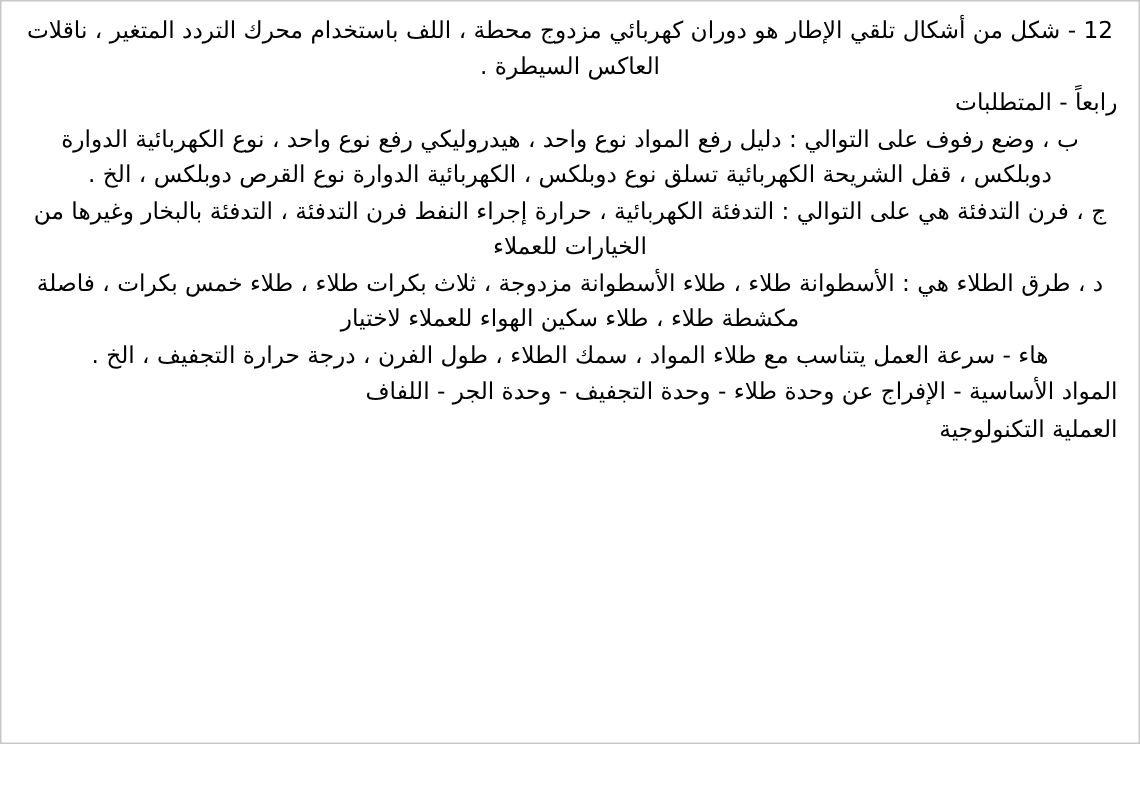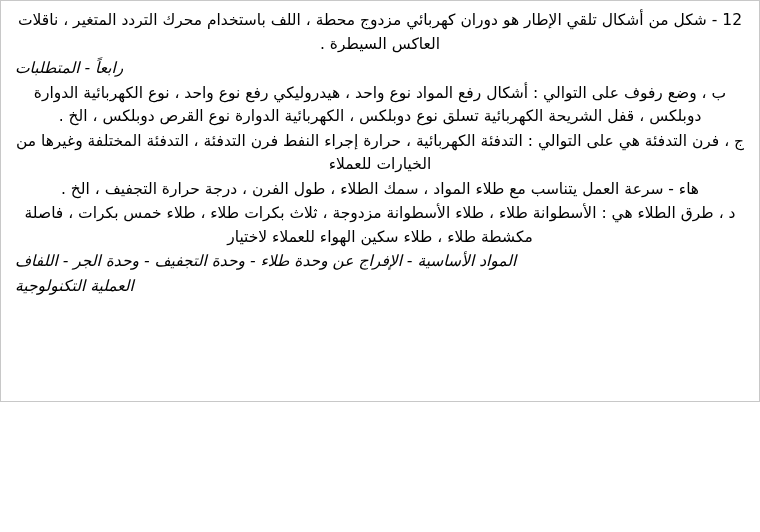--- a/index.html
+++ b/index.html
@@ -10,47 +10,47 @@
   body {
     width: 760px;
     height: 532px;
     font-family: "DejaVu Sans", "Liberation Sans", sans-serif;
     color: #000000;
     overflow: hidden;
   }
   .page {
     box-sizing: border-box;
     width: 760px;
-    height: 402px;
+    height: 496px;
     border: 1px solid #c8c8c8;
     padding: 8px 14px 0 14px;
     background: #ffffff;
   }
   .doc-body {
     direction: rtl;
     text-align: center;
     font-size: 15.5px;
     line-height: 1.52;
   }
   .para {
     margin: 0 0 1px 0;
     padding: 0;
     white-space: pre-wrap;
     word-wrap: break-word;
   }
-  .para.center { text-align: left; font-style: italic; }
+  .para.center { text-align: right; }
   .para.justify { text-align: center; }
 </style>
 </head>
 <body>
 
 <div class="page">
   <div class="doc-body">
     <p class="para justify">12 - شكل من أشكال تلقي الإطار هو دوران كهربائي مزدوج محطة ، اللف باستخدام محرك التردد المتغير ، ناقلات العاكس السيطرة .</p>
     <p class="para center">رابعاً - المتطلبات</p>
-    <p class="para justify">ب ، وضع رفوف على التوالي : أشكال رفع المواد نوع واحد ، هيدروليكي رفع نوع واحد ، نوع الكهربائية الدوارة دوبلكس ، قفل الشريحة الكهربائية تسلق نوع دوبلكس ، الكهربائية الدوارة نوع القرص دوبلكس ، الخ .</p>
-    <p class="para justify">ج ، فرن التدفئة هي على التوالي : التدفئة الكهربائية ، حرارة إجراء النفط فرن التدفئة ، التدفئة المختلفة وغيرها من الخيارات للعملاء</p>
+    <p class="para justify">ب ، وضع رفوف على التوالي : دليل رفع المواد نوع واحد ، هيدروليكي رفع نوع واحد ، نوع الكهربائية الدوارة دوبلكس ، قفل الشريحة الكهربائية تسلق نوع دوبلكس ، الكهربائية الدوارة نوع القرص دوبلكس ، الخ .</p>
+    <p class="para justify">ج ، فرن التدفئة هي على التوالي : التدفئة الكهربائية ، حرارة إجراء النفط فرن التدفئة ، التدفئة بالبخار وغيرها من الخيارات للعملاء</p>
+    <p class="para justify">د ، طرق الطلاء هي : الأسطوانة طلاء ، طلاء الأسطوانة مزدوجة ، ثلاث بكرات طلاء ، طلاء خمس بكرات ، فاصلة مكشطة طلاء ، طلاء سكين الهواء للعملاء لاختيار</p>
     <p class="para justify">هاء - سرعة العمل يتناسب مع طلاء المواد ، سمك الطلاء ، طول الفرن ، درجة حرارة التجفيف ، الخ .</p>
-    <p class="para justify">د ، طرق الطلاء هي : الأسطوانة طلاء ، طلاء الأسطوانة مزدوجة ، ثلاث بكرات طلاء ، طلاء خمس بكرات ، فاصلة مكشطة طلاء ، طلاء سكين الهواء للعملاء لاختيار</p>
     <p class="para center">المواد الأساسية - الإفراج عن وحدة طلاء - وحدة التجفيف - وحدة الجر - اللفاف</p>
     <p class="para center">العملية التكنولوجية</p>
   </div>
 </div>
 
 </body></html>

